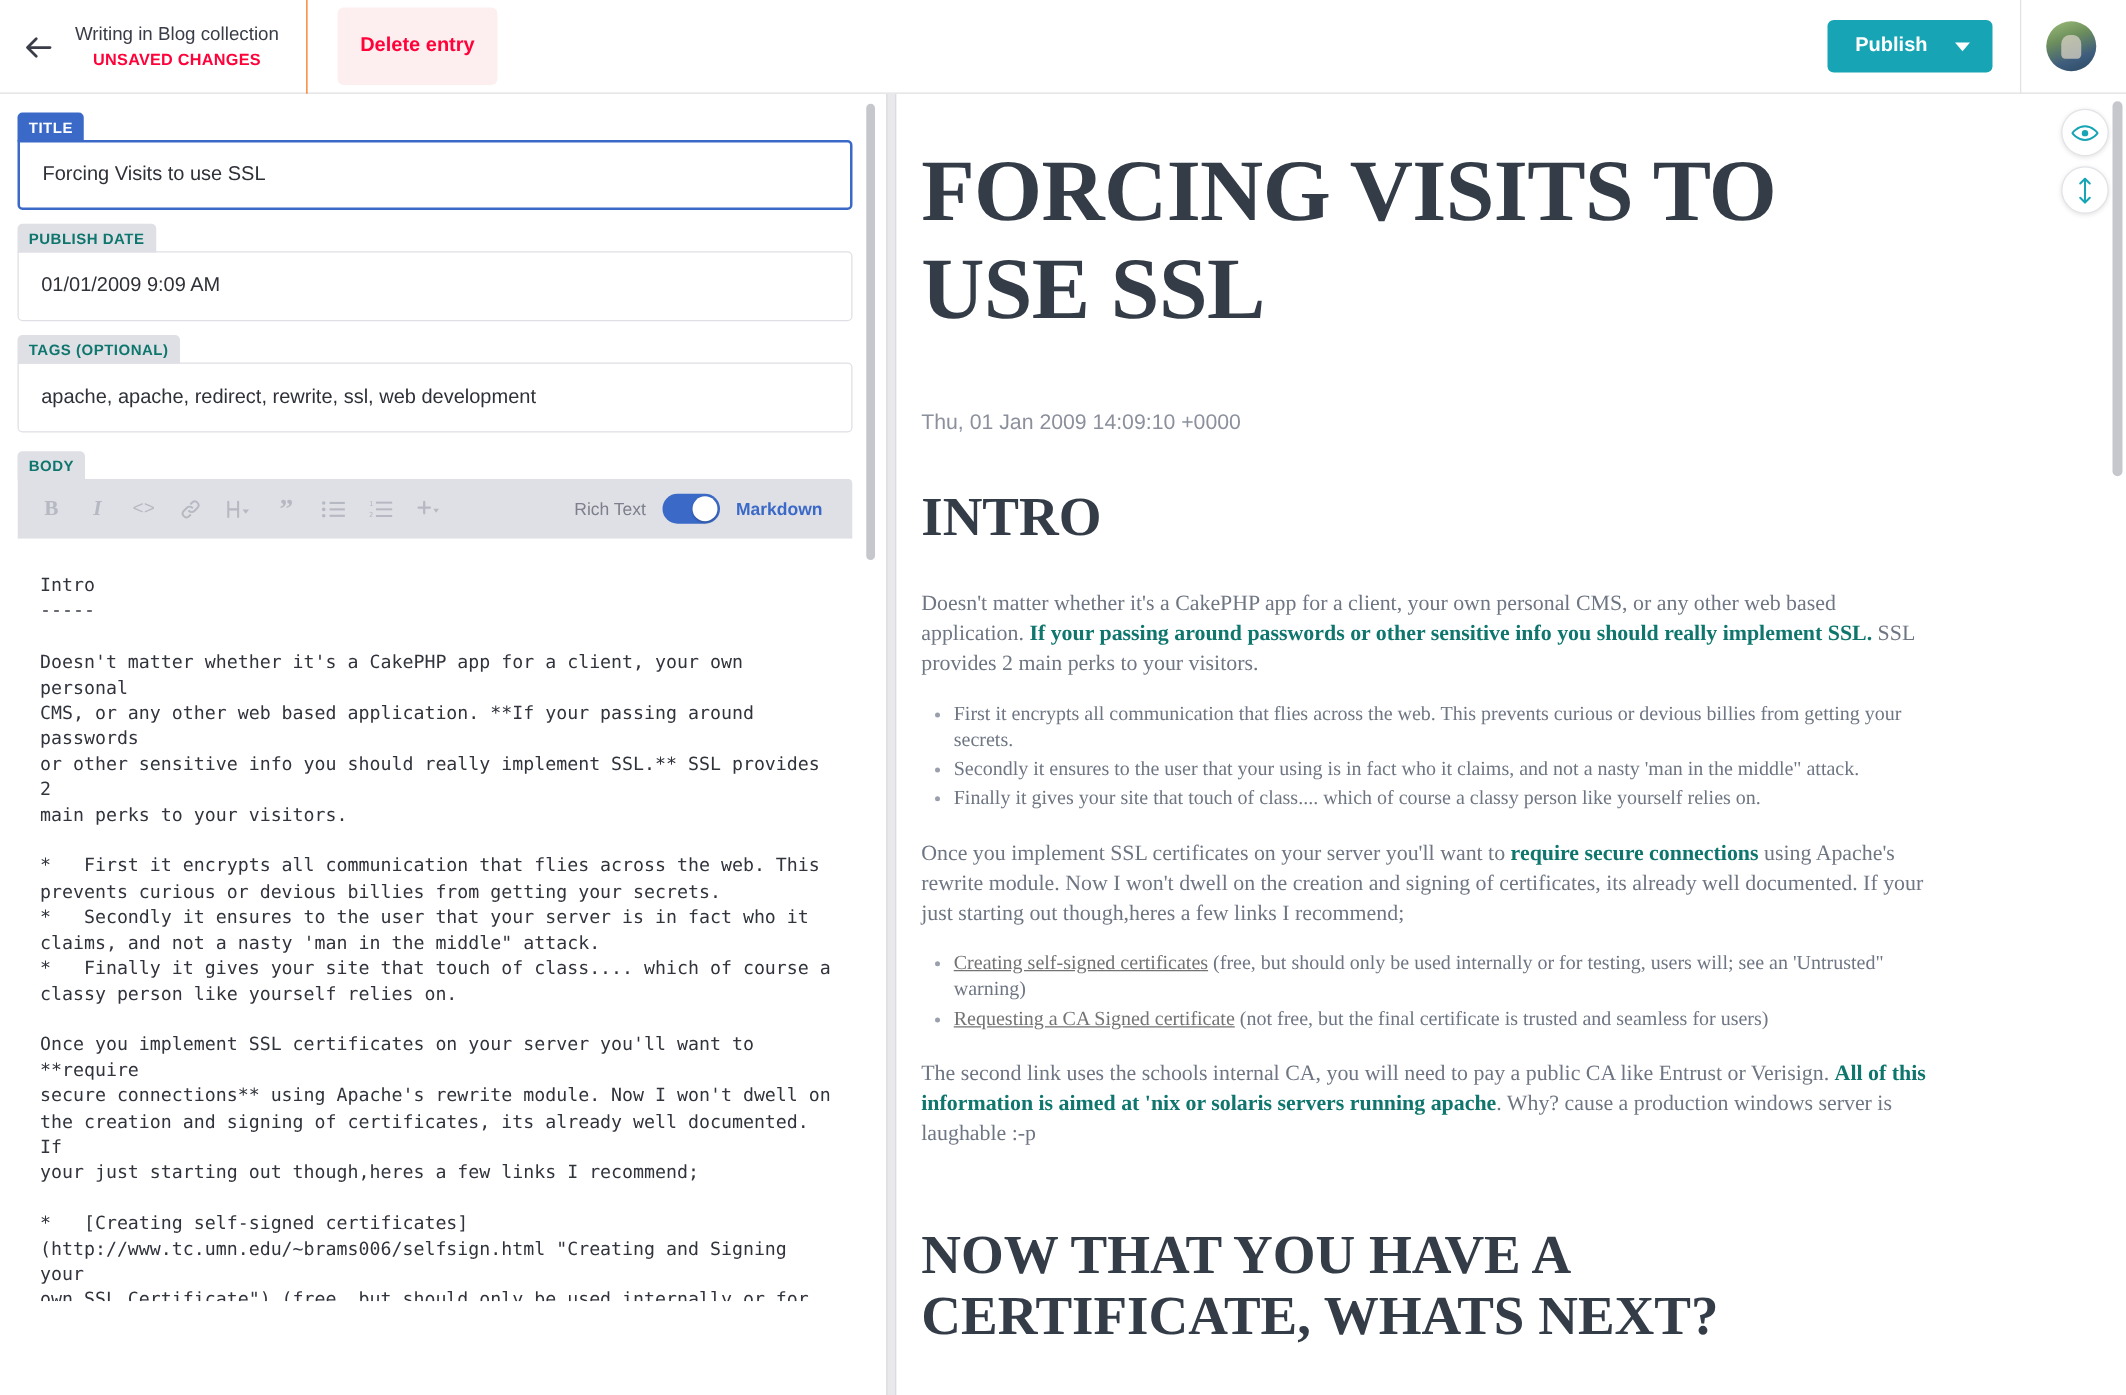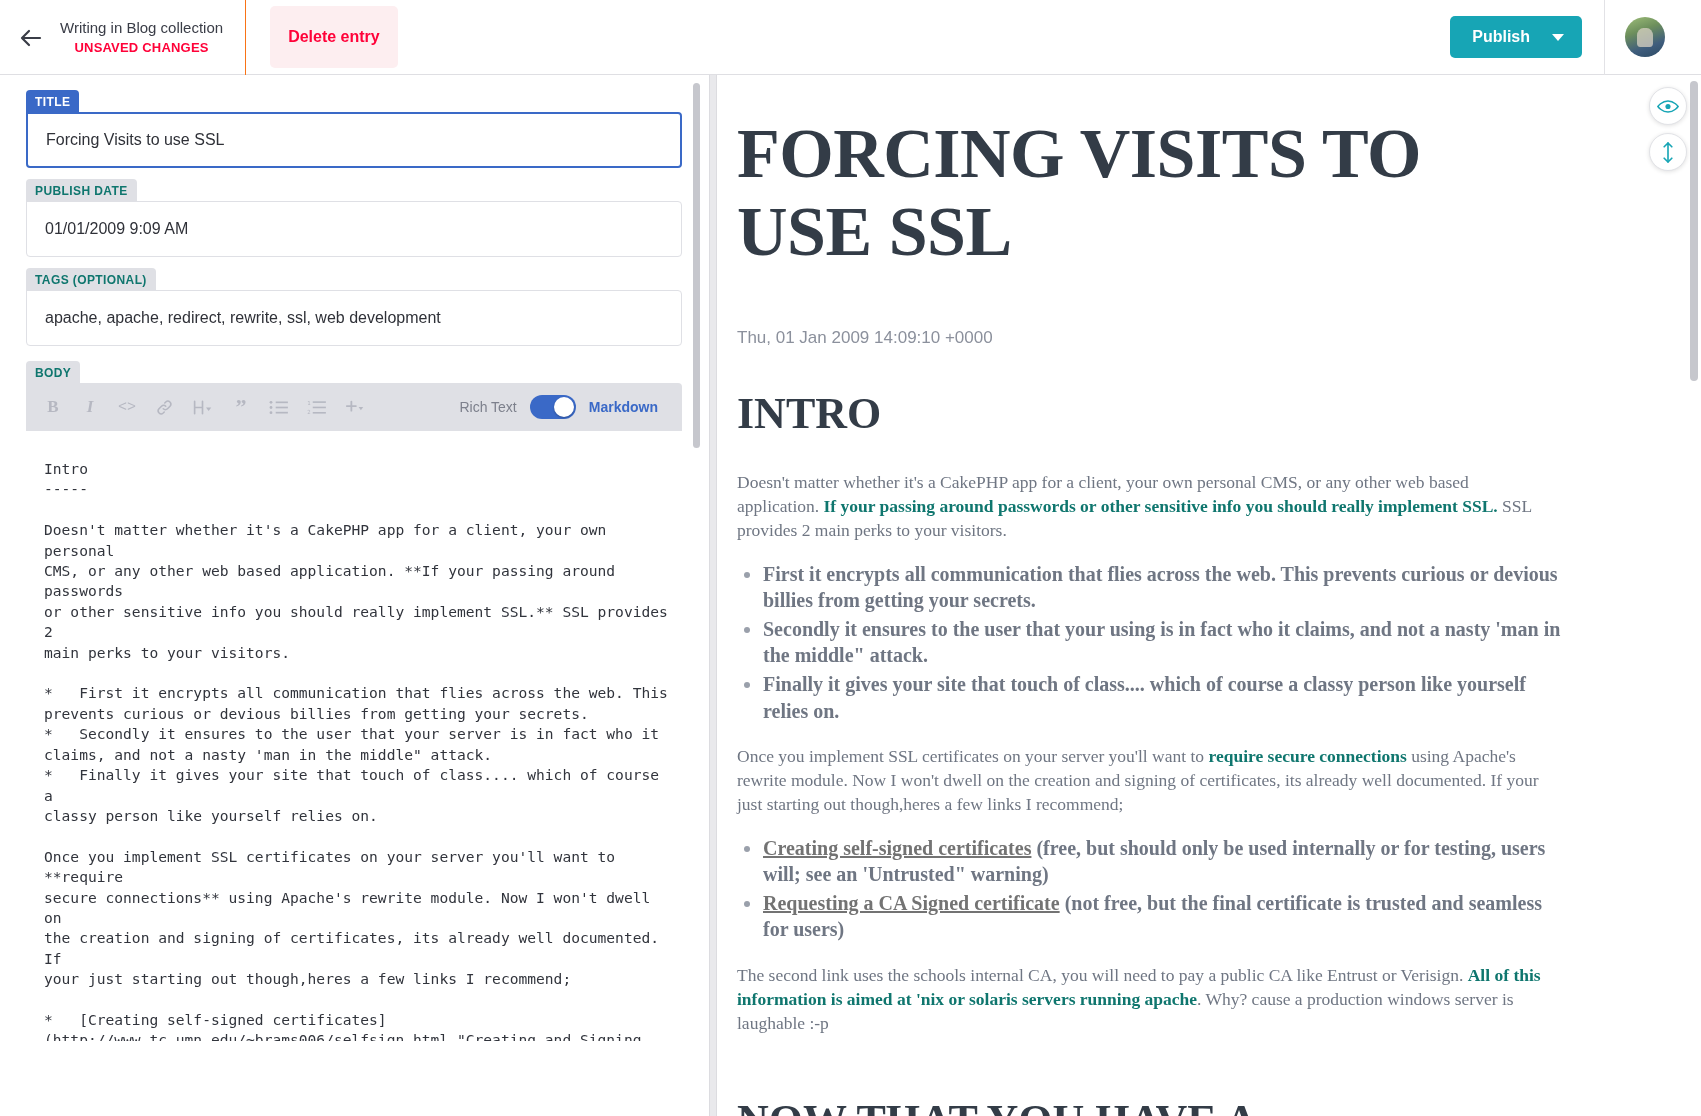--- a/index.html
+++ b/index.html
@@ -39,21 +39,21 @@
     letter-spacing: 0.2px; margin-top: 2px; text-align: center;
   }
   .tb-actions { display: flex; align-items: center; padding-left: 24px; flex: 1; }
   .delete-entry {
     background: #fdeef0; color: #ff0239;
     border: none; border-radius: 5px;
     font-size: 16px; font-weight: bold;
     padding: 22px 18px; cursor: pointer;
     font-family: "Liberation Sans", sans-serif;
   }
-  .tb-right { display: flex; align-items: center; padding-right: 16px; }
+  .tb-right { display: flex; align-items: center; padding-right: 4px; }
   .publish-btn {
     background: #17a5b5; color: #fff;
     border: none; border-radius: 5px;
     font-size: 16px; font-weight: bold;
     padding: 12px 18px 12px 22px;
     display: flex; align-items: center; gap: 22px;
     cursor: pointer; margin-right: 22px;
     font-family: "Liberation Sans", sans-serif;
   }
   .caret-down {
@@ -81,21 +81,21 @@
 
   
   .workspace { position: absolute; top: 75px; left: 0; width: 1701px; height: 1041px; }
 
   
   .editor-pane {
     position: absolute; left: 0; top: 0;
     width: 704px; height: 1041px;
     background: #fff;
     overflow: hidden;
-    padding: 14px 22px 0 26px;
+    padding: 14px 22px 0 14px;
   }
 
   .field { position: relative; margin-bottom: 10px; }
   .field-label {
     display: inline-block;
     font-size: 12px; font-weight: bold;
     letter-spacing: .4px;
     padding: 5px 9px 4px 9px;
     border-radius: 4px 4px 0 0;
     position: relative; top: 1px;
@@ -230,24 +230,23 @@
     margin-bottom: 18px;
     max-width: 810px;
   }
   .pv-p b { color: #0f766e; }
   .pv-ul {
     margin: 0 0 20px 26px;
     max-width: 800px;
   }
   .pv-ul li {
     font-family: "Liberation Serif", serif;
-    font-size: 20px; line-height: 1.33;
+    font-size: 16px; line-height: 1.33;
     color: #6f7683;
     margin-bottom: 2px;
-    font-weight: bold;
   }
   .pv-ul li::marker { color: #9aa0ab; }
   .pv-link {
     color: #737373; text-decoration: underline;
     cursor: pointer;
   }
   .pv-spacer { height: 44px; }
 
   
   .pv-scroll {

